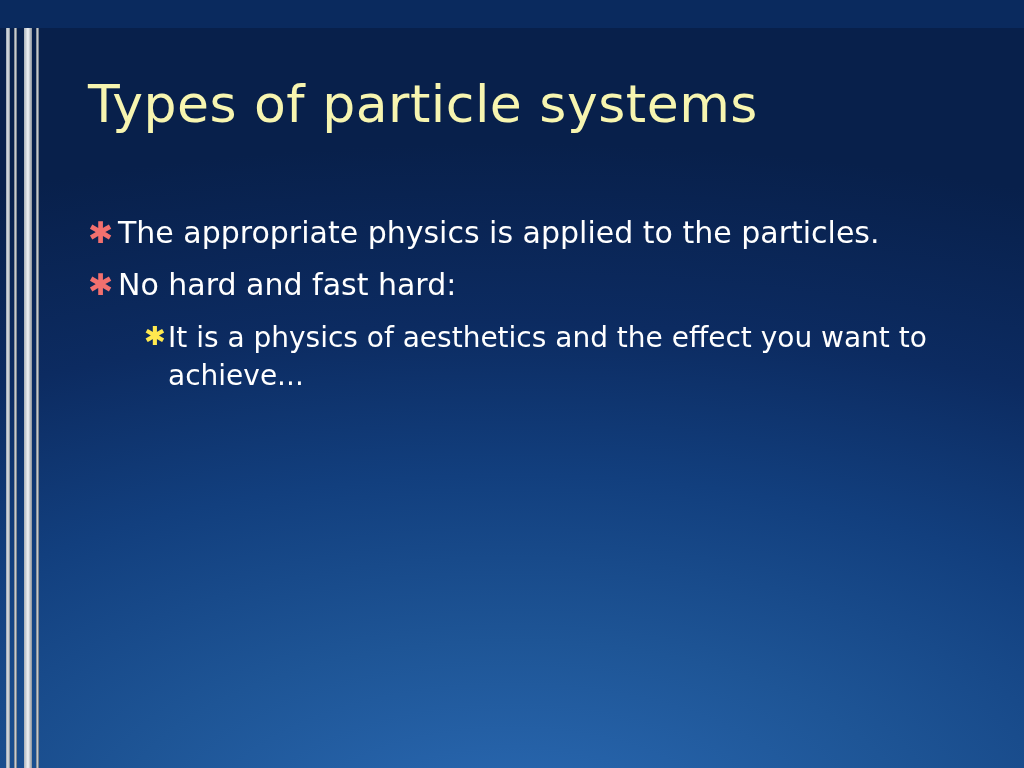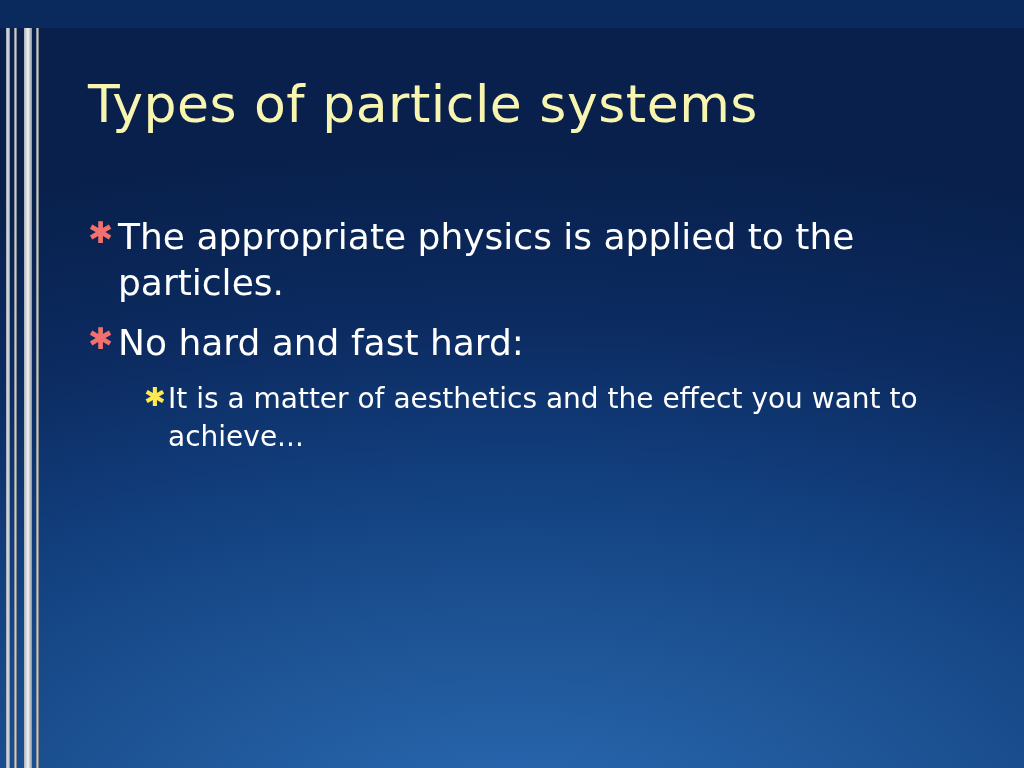--- a/index.html
+++ b/index.html
@@ -79,21 +79,21 @@
 
   
   .lvl1 { margin-left: 0; }
   .lvl1 .marker {
     color: #f2706e;
     font-size: 30px;
     width: 30px;
     margin-top: 4px;
   }
   .lvl1 .text {
-    font-size: 36px;
+    font-size: 30px;
     line-height: 1.28;
   }
 
   
   .lvl2 { margin-left: 56px; margin-top: 4px; }
   .lvl2 .marker {
     color: #ffe94f;
     font-size: 26px;
     width: 24px;
     margin-top: 4px;
@@ -125,17 +125,17 @@
       <span class="text">The appropriate physics is applied to the particles.</span>
     </div>
 
     <div class="bullet lvl1">
       <span class="marker">✱</span>
       <span class="text">No hard and fast hard:</span>
     </div>
 
     <div class="bullet lvl2">
       <span class="marker">✱</span>
-      <span class="text">It is a matter of aesthetics and the effect you want to achieve...</span>
+      <span class="text">It is a physics of aesthetics and the effect you want to achieve...</span>
     </div>
 
   </div>
 </div>
 
 </body></html>

